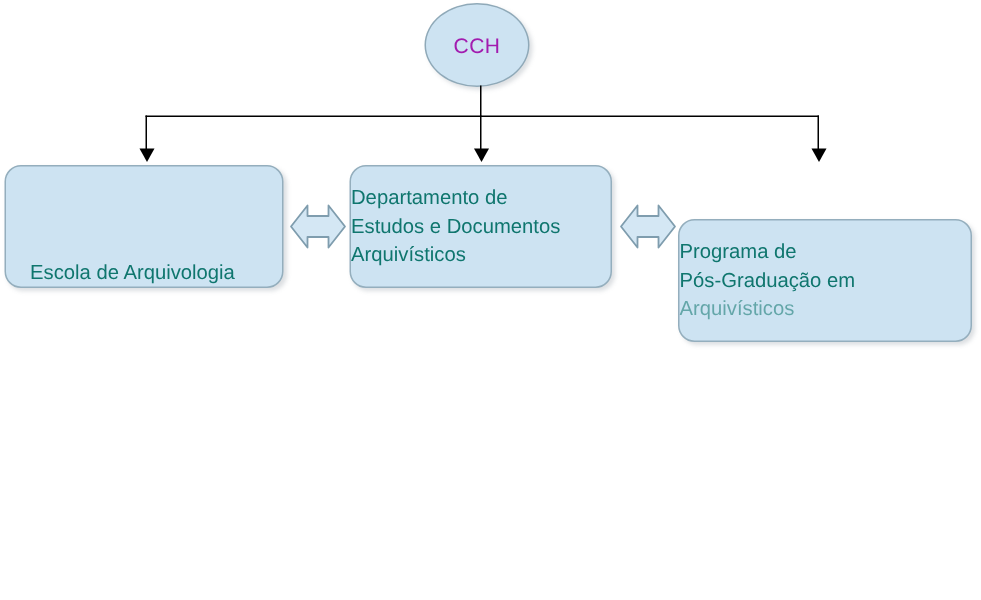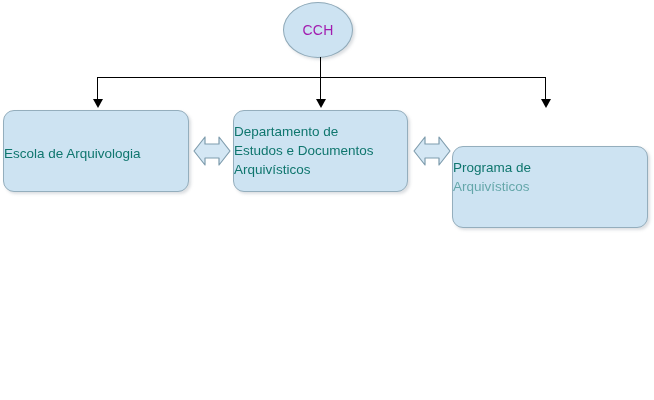--- a/index.html
+++ b/index.html
@@ -50,21 +50,21 @@
     position: absolute;
     left: 0;
     right: 0;
     font-size: 13.5px;
     color: #0f766e;
     text-align: left;
     line-height: 19px;
     white-space: pre-line;
   }
   
-  .box-bottomtext .node-text { bottom: 28px; }
+  .box-bottomtext .node-text { bottom: 0; padding-left: 16px; }
   
   .box-toptext .node-text { top: 11px; }
 
   
   .line-v, .line-h {
     position: absolute;
     background: #000000;
   }
   .line-v { width: 1px; }
   .line-h { height: 1px; }
@@ -122,16 +122,16 @@
   </div>
 
   <div class="biarrow" style="left:413px; top:131px;">
     <svg width="38" height="40" viewBox="0 0 38 40">
       <polygon points="1,20 12,6 12,13 26,13 26,6 37,20 26,34 26,27 12,27 12,34" fill="#d4e7f4" stroke="#7f9dae" stroke-width="1.2" stroke-linejoin="round"></polygon>
     </svg>
   </div>
 
   <div class="node-box box-toptext" style="left:452px; top:110px; width:196px; height:82px;margin-top:36px;">
 
-    <div class="node-text" id="programa-lines"><div>Programa de</div><div style="opacity: 0.55;">Arquivísticos</div></div>
+    <div class="node-text" id="programa-lines"><div>Programa de</div><div>Pós-Graduação em</div><div style="opacity: 0.55;">Arquivísticos</div></div>
   </div>
 
 </div>
 
 </body></html>

